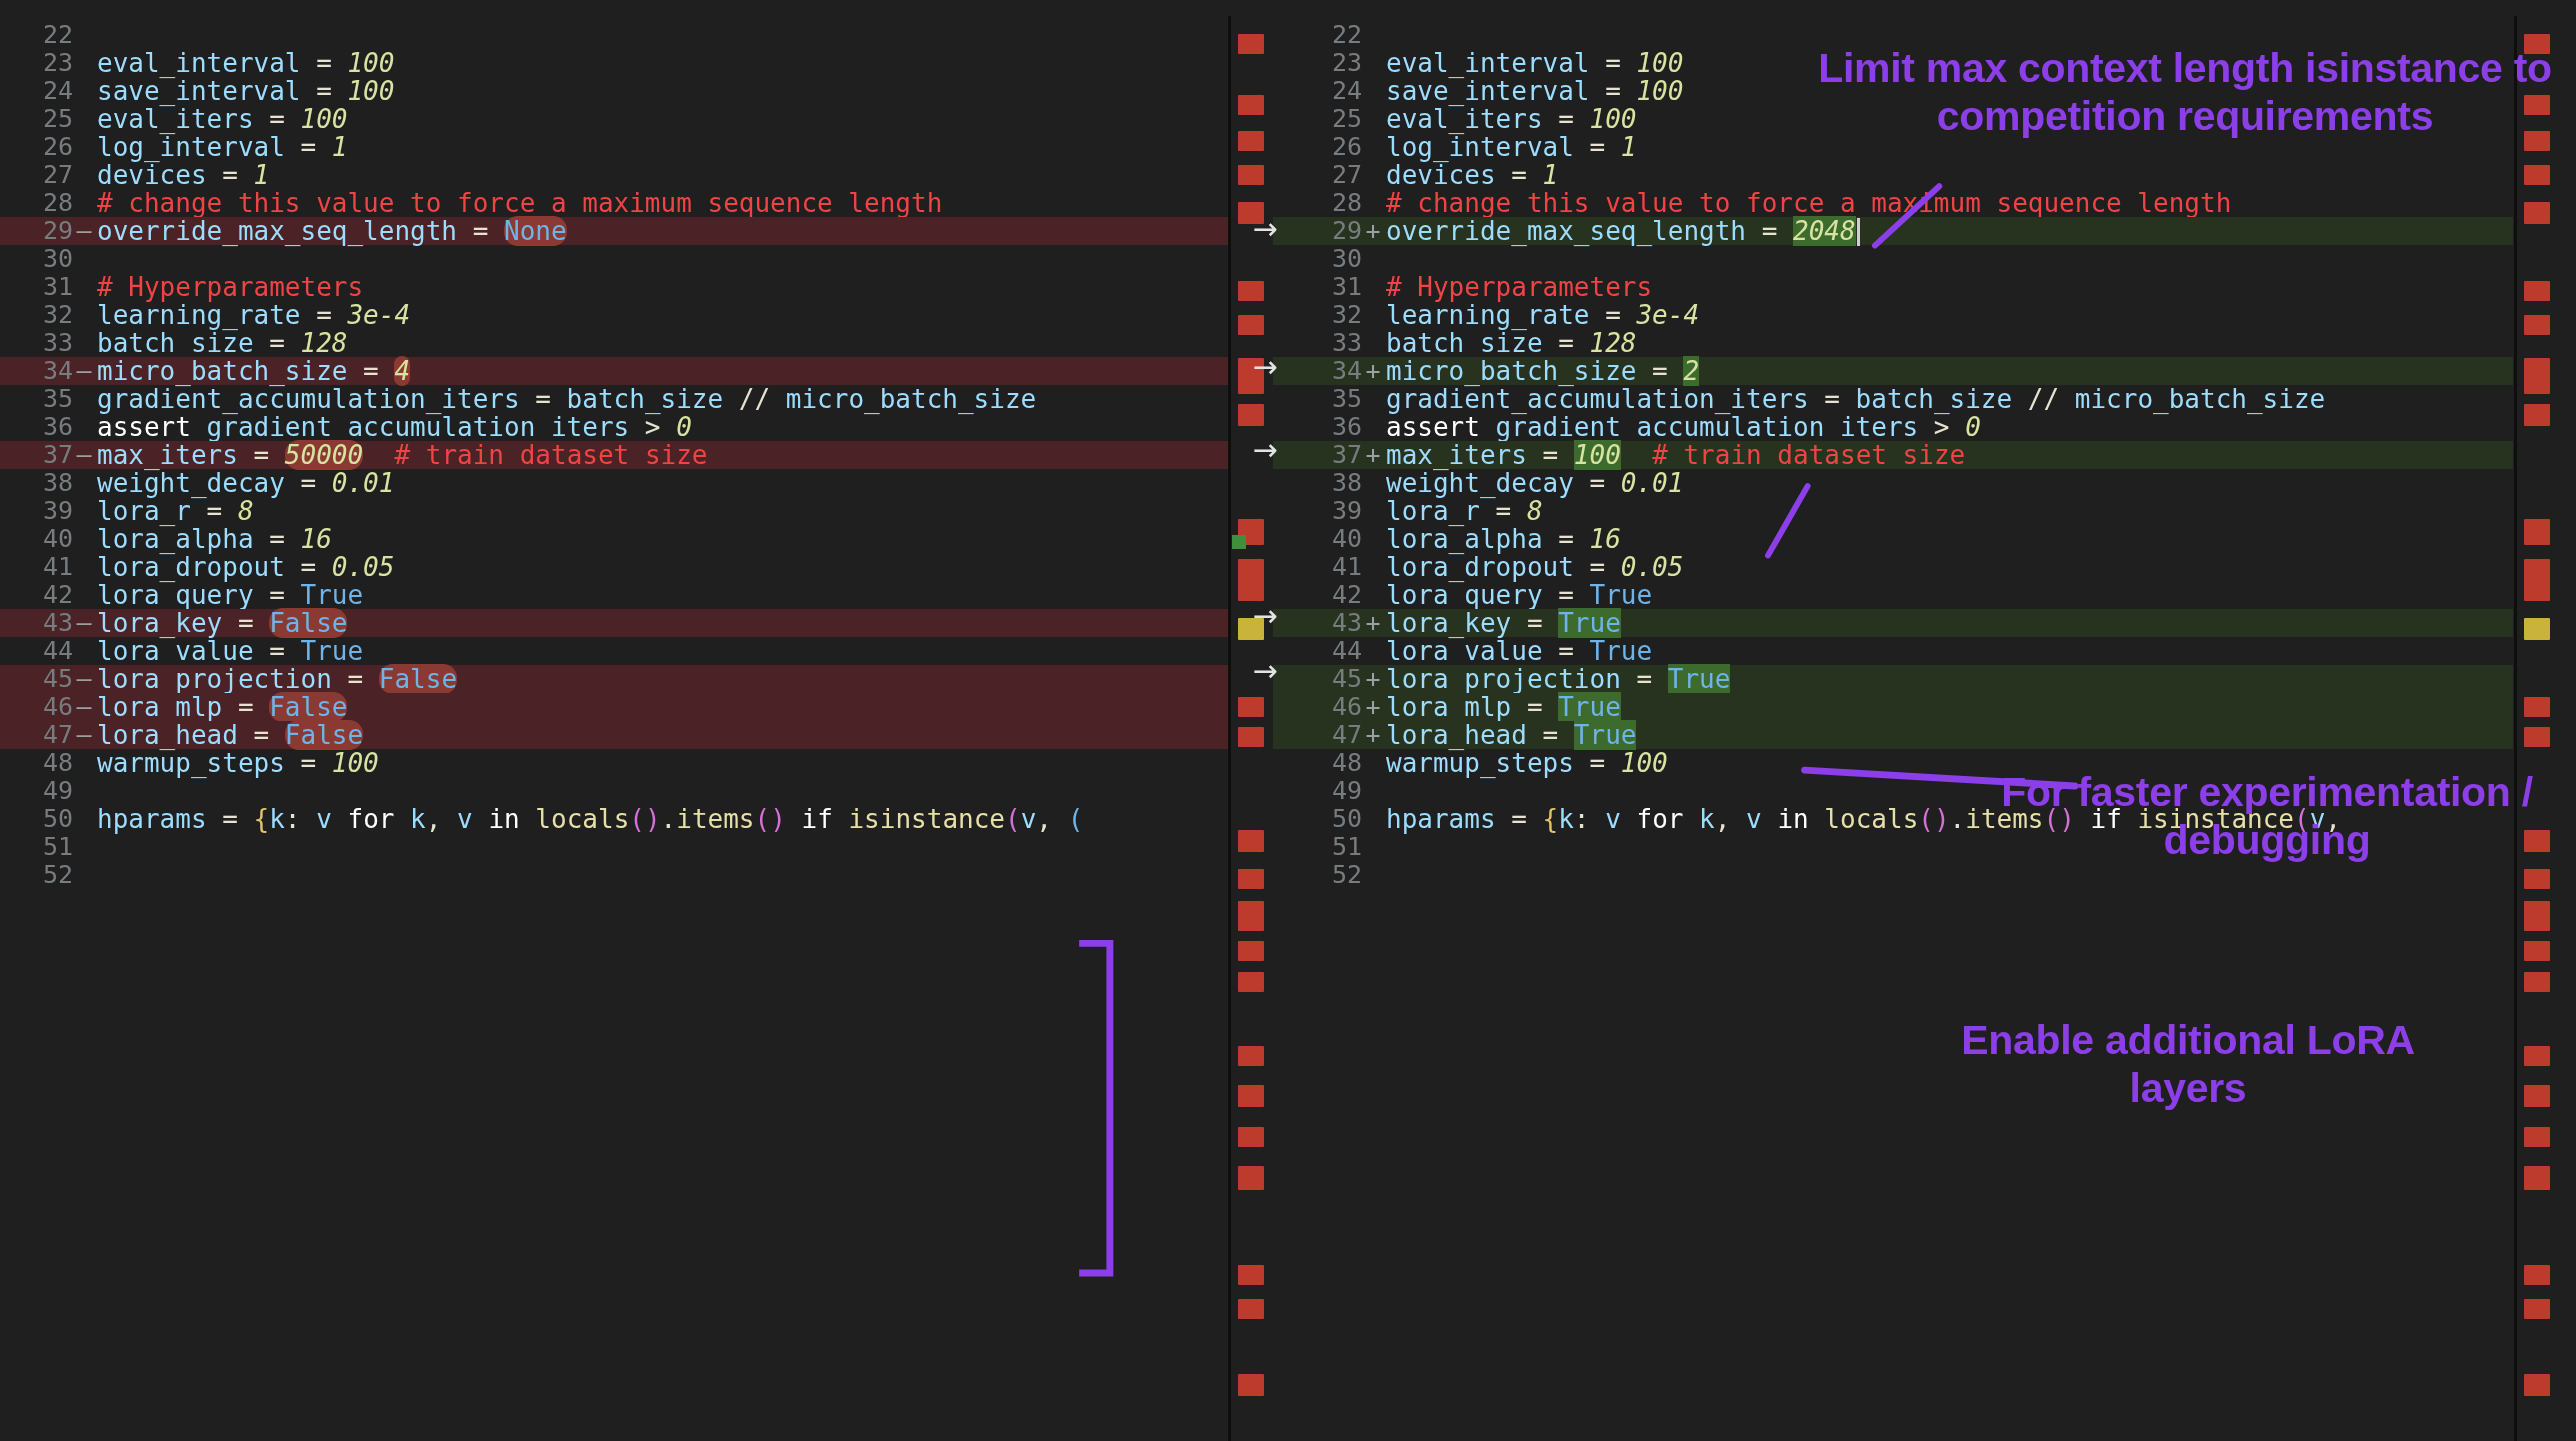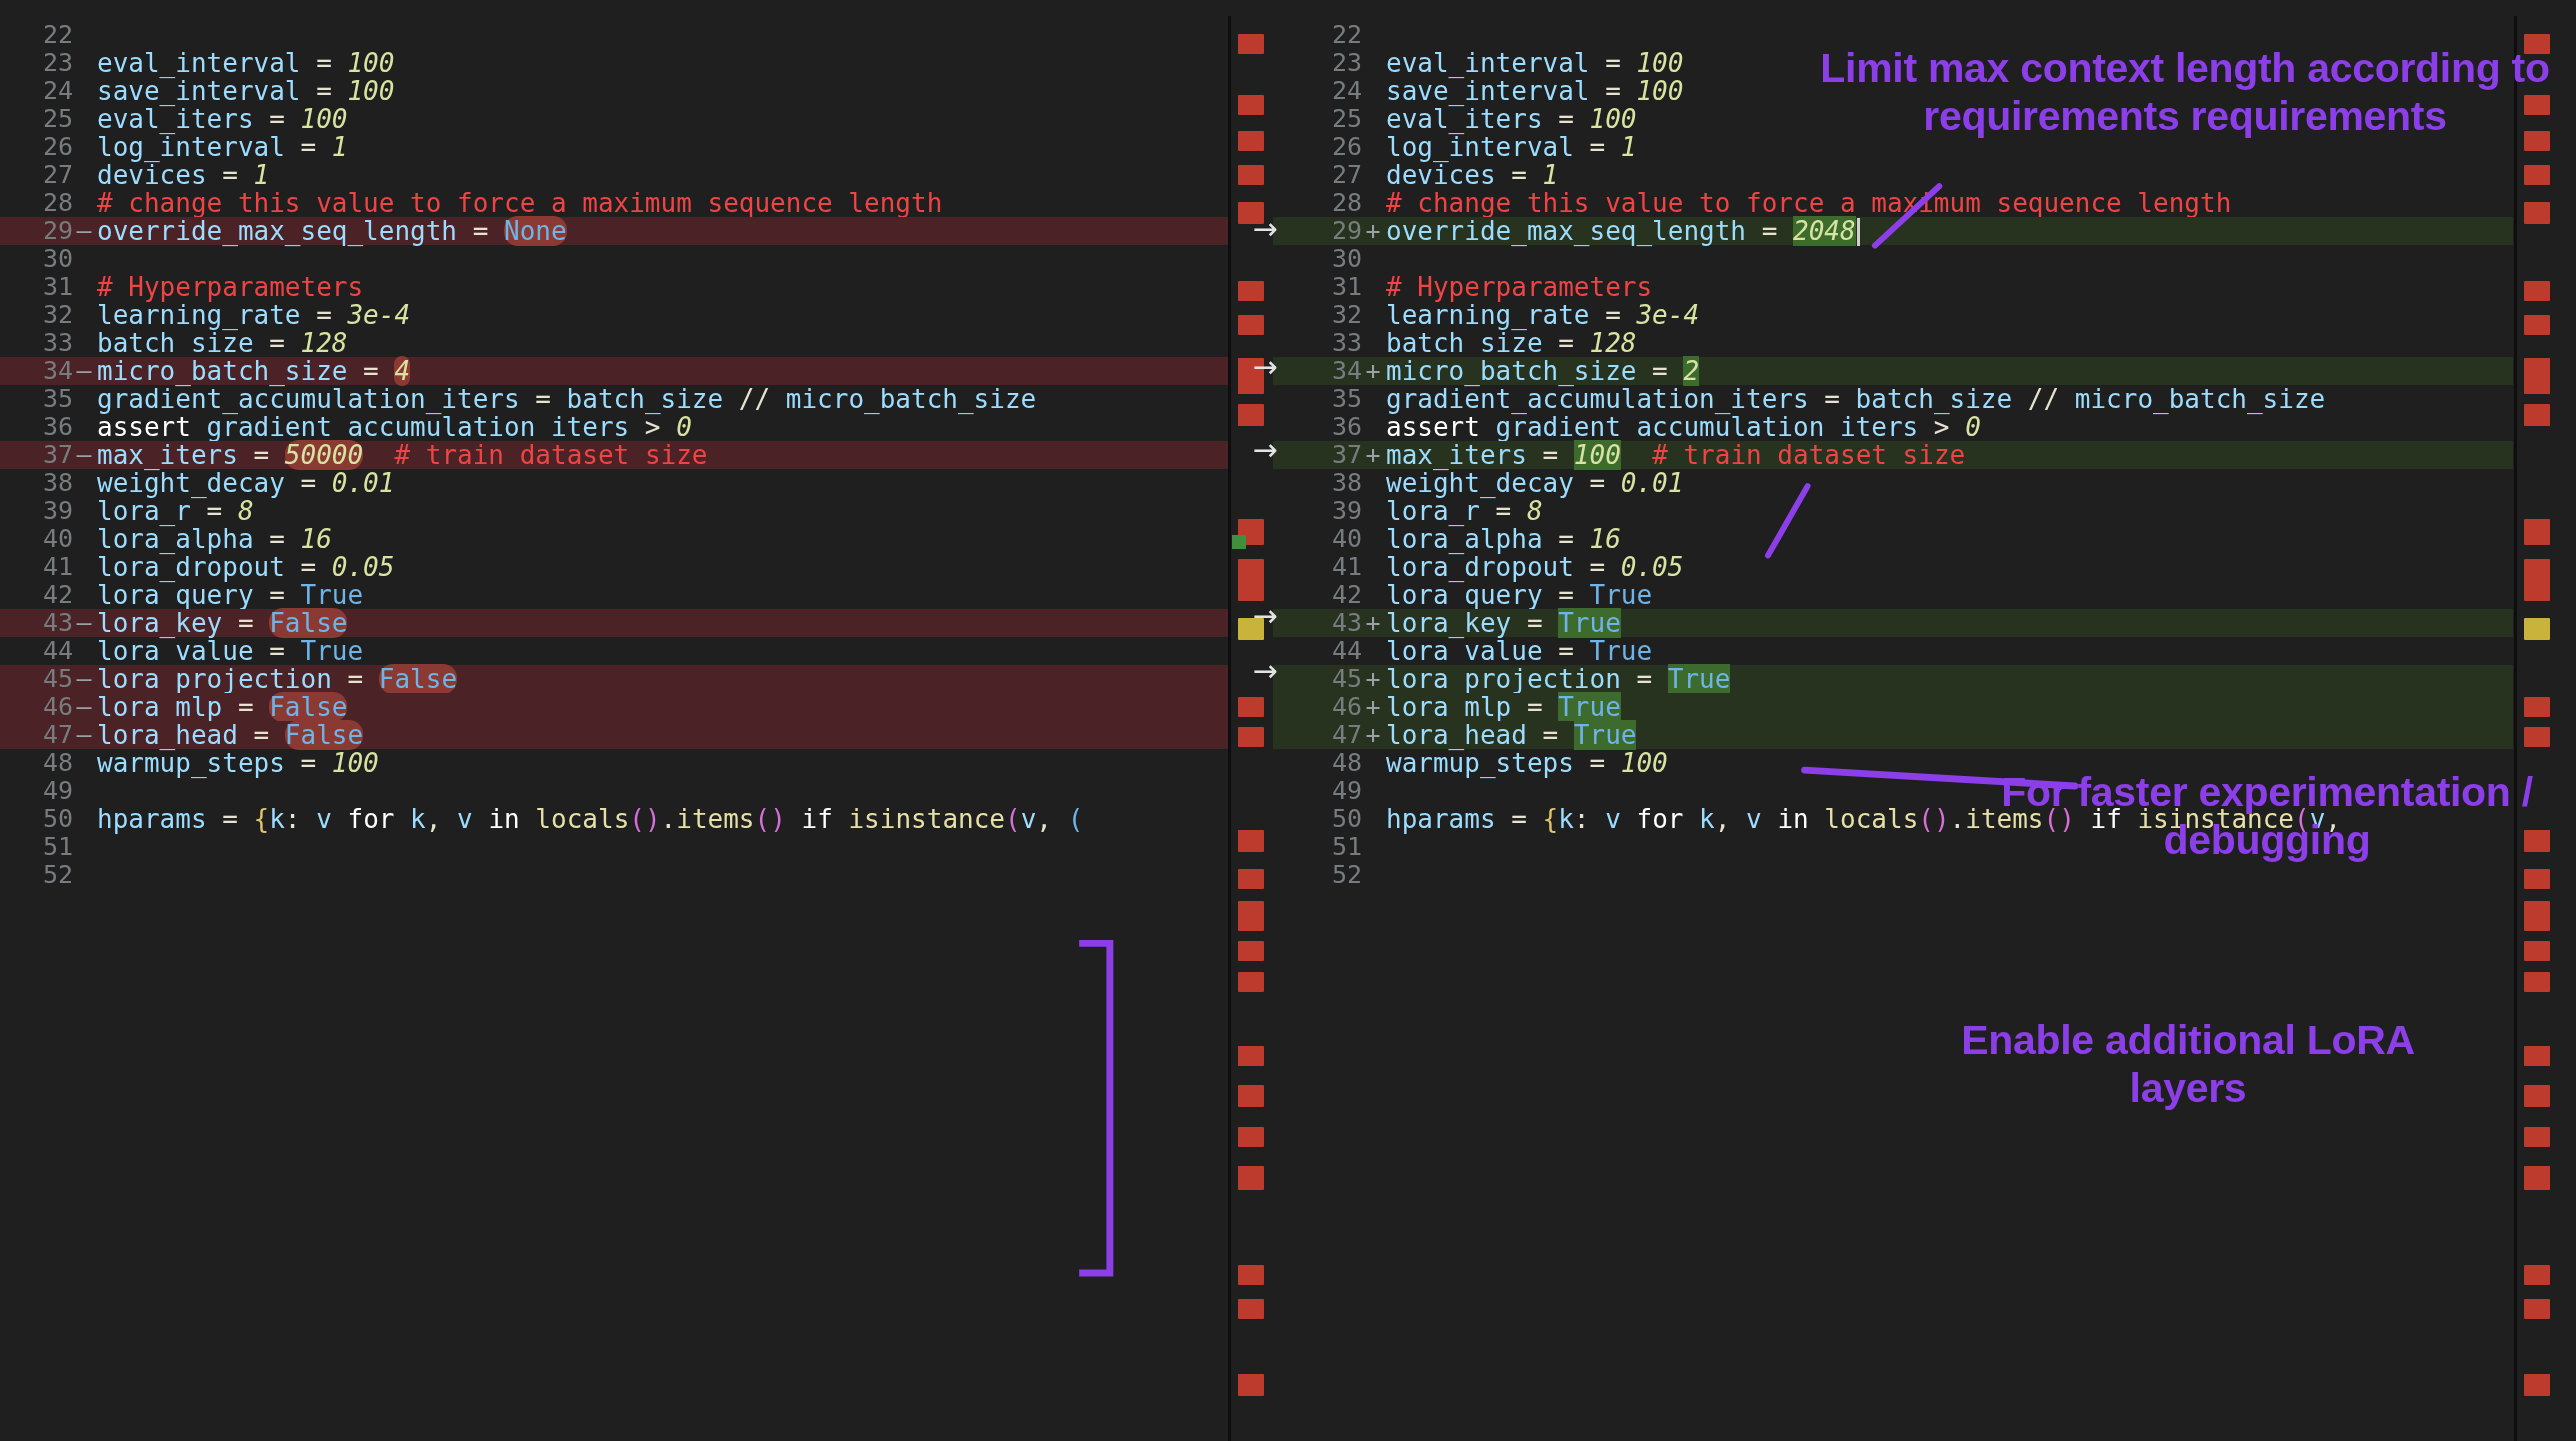--- a/index.html
+++ b/index.html
@@ -309,18 +309,18 @@
 
     <line x1="1959" y1="172" x2="1894" y2="232" stroke="#8c3fe8" stroke-width="6" stroke-linecap="round"></line>
 
     <line x1="1826" y1="475" x2="1786" y2="545" stroke="#8c3fe8" stroke-width="6" stroke-linecap="round"></line>
 
     <line x1="2096" y1="778" x2="1823" y2="762" stroke="#8c3fe8" stroke-width="7" stroke-linecap="round"></line>
 
     <path d="M 1090 937 L 1121 937 L 1121 1270 L 1090 1270" fill="none" stroke="#8c3fe8" stroke-width="7" stroke-linejoin="miter"></path>
   </svg>
 
-  <div class="ann" id="ann-1">Limit max context length according to requirements requirements</div>
+  <div class="ann" id="ann-1">Limit max context length isinstance to competition requirements</div>
   <div class="ann" id="ann-4">Enable additional LoRA layers</div>
   <div class="ann" id="ann-3">For faster experimentation / debugging</div>
 
 </div>
 
 
 </body></html>

